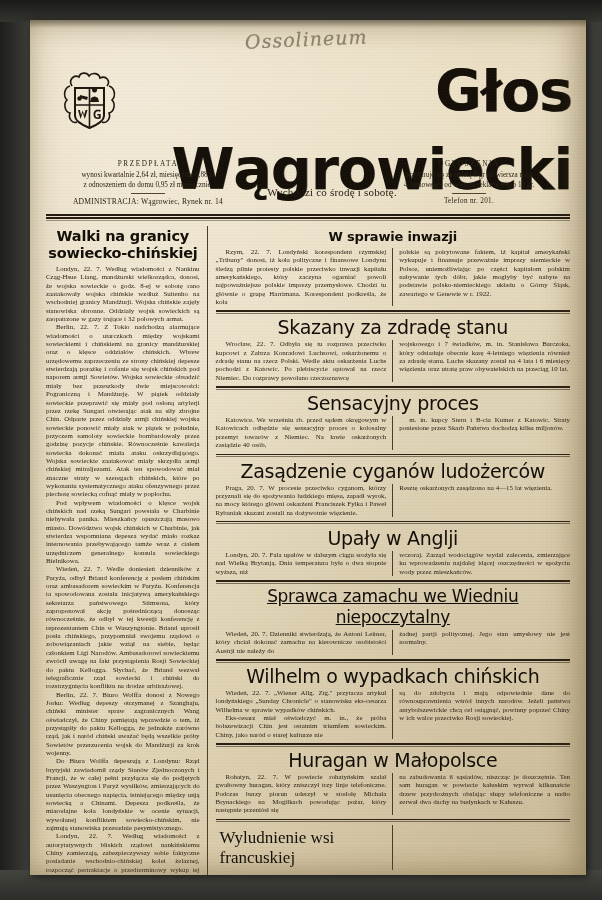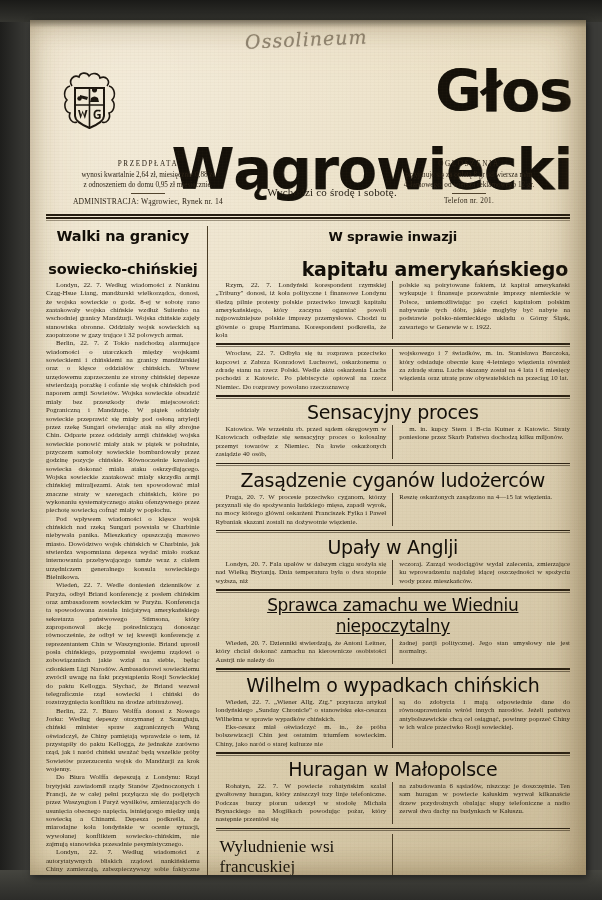--- a/index.html
+++ b/index.html
@@ -108,21 +108,21 @@
   
   .body{display:flex;gap:0;margin-top:4px;}
   .colA{width:156px;padding-right:7px;border-right:1px solid #4a3d27;}
   .colBC{width:360px;padding-left:8px;}
 
   .hl1{
     font-family:"DejaVu Sans", sans-serif;
     font-size:14.5px;line-height:17px;color:#120e08;
     text-align:center;margin:2px 0 3px;letter-spacing:-.2px;font-weight:bold;
   }
-  .hl1 .l2{display:block;text-align:right;padding-right:2px;margin-top:16px;}
+  .hl1 .l2{display:block;text-align:right;padding-right:2px;}
   .hl-wide{
     font-family:"DejaVu Sans", sans-serif;
     font-size:19px;line-height:22px;color:#120e08;
     text-align:center;margin:3px 0 2px;letter-spacing:-.3px;
   }
   .hl-wide.two{font-size:17px;line-height:21px;text-decoration:underline;}
   .hl-serif{
     font-family:"Liberation Serif", serif;
     font-size:17px;line-height:20px;color:#130f09;
     text-align:center;margin:3px 0 2px;
@@ -231,32 +231,32 @@
           <p class="art">Wiedeń, 22. 7.  Wedle doniesień dzienników z Paryża, odbył Briand konferencję z posłem chińskim oraz ambasadorem sowieckim w Paryżu. Konferencja ta spowodowana została inicjatywą amerykańskiego sekretarza państwowego Stimsona, który zaproponował akcję pośredniczącą donosząc równocześnie, że odbył w tej kwestji konferencję z reprezentantem Chin w Waszyngtonie. Briand uprosił posła chińskiego, przypomniał swojemu rządowi o zobowiązaniach jakie wziął na siebie, będąc członkiem Ligi Narodów. Ambasadorowi sowieckiemu zwrócił uwagę na fakt przystąpienia Rosji Sowieckiej do paktu Kellogga. Słychać, że Briand wezwał telegraficznie rząd sowiecki i chiński do rozstrzygnięcia konfliktu na drodze arbitrażowej.</p>
           <p class="art">Berlin, 22. 7.  Biuro Wolffa donosi z Nowego Jorku: Według depeszy otrzymanej z Szanghaju, chiński minister spraw zagranicznych Wang oświadczył, że Chiny pamiętają wprawdzie o tem, iż przystąpiły do paktu Kellogga, że jednakże zarówno rząd, jak i naród chiński uważać będą wszelkie próby Sowietów przerzucenia wojsk do Mandżurji za krok wojenny.</p>
           <p class="art">Do Biura Wolffa depeszują z Londynu: Rząd brytyjski zawiadomił rządy Stanów Zjednoczonych i Francji, że w całej pełni przyłącza się do podjętych przez Waszyngton i Paryż wysiłków, zmierzających do usunięcia obecnego napięcia, istniejącego między unją sowiecką a Chinami. Depesza podkreśla, że miarodajne koła londyńskie w ocenie sytuacji, wywołanej konfliktem sowiecko-chińskim, nie zajmują stanowiska przesadnie pesymistycznego.</p>
           <p class="art">Londyn, 22. 7.  Według wiadomości z autorytatywnych bliskich rządowi nankińskiemu Chiny zamierzają, zabezpieczywszy sobie faktyczne posiadanie wschodnio-chińskiej kolei żelaznej, rozpocząć pertraktacje o przedterminowy wykup tej kolei opierając się na umowie z r. 1924. Z innych źródeł donoszą, że obecna koncentracja sowieckich wojsk wzdłuż granicy chińskiej, ma na celu nietylko aktywne wystąpienie, ile wzmocnienie pozycji rządu sowietów w czasie mających się odbyć według wszelkiego prawdopodobieństwa, rokowań o przedterminowy wykup kolei wschodnio-chińskiej.</p>
         </div>
 
         <div class="colBC">
 
           <div class="hl1">
             <span style="font-size:13px">W sprawie inwazji</span>
-            <span class="l2" style="font-size:19px">kapitału amerykańskiego</span>
           </div>
           <div class="two">
             <div>
                 <p class="art">Rzym, 22. 7. Londyński korespondent rzymskiej „Tribuny" donosi, iż koła polityczne i finansowe Londynu śledzą pilnie protesty polskie przeciwko inwazji kapitału amerykańskiego, który zaczyna ogarniać powoli najpoważniejsze polskie imprezy przemysłowe. Chodzi tu głównie o grupę Harrimana. Korespondent podkreśla, że koła</p>
               </div>
             <div>
                 <p class="art ni">polskie są poirytowane faktem, iż kapitał amerykański wykupuje i finansuje przeważnie imprezy niemieckie w Polsce, uniemożliwiając po części kapitałom polskim nabywanie tych dóbr, jakie mogłyby być nabyte na podstawie polsko-niemieckiego układu o Górny Śląsk, zawartego w Genewie w r. 1922.</p>
               </div>
           </div>
           <div class="sep"></div>
 
+          <div class="hl-wide">Skazany za zdradę stanu</div>
           <div class="two">
             <div>
                 <p class="art">Wrocław, 22. 7.  Odbyła się tu rozprawa przeciwko kupcowi z Zabrza Konradowi Luchsowi, oskarżonemu o zdradę stanu na rzecz Polski. Wedle aktu oskarżenia Luchs pochodzi z Katowic. Po plebiscycie optował na rzecz Niemiec. Do rozprawy powołano rzeczoznawcę</p>
               </div>
             <div>
                 <p class="art ni">wojskowego i 7 świadków, m. in. Stanisława Barczoka, który odsiaduje obecnie karę 4-letniego więzienia również za zdradę stanu. Luchs skazany został na 4 lata i 6 miesięcy więzienia oraz utratę praw obywatelskich na przeciąg 10 lat.</p>
               </div>
           </div>
           <div class="sep"></div>
 

